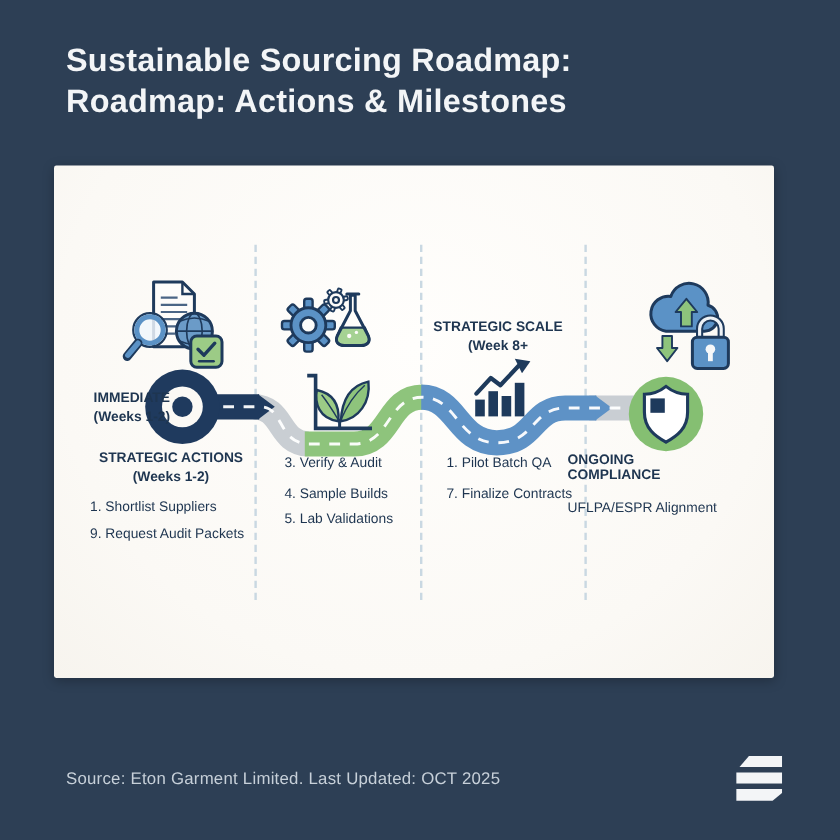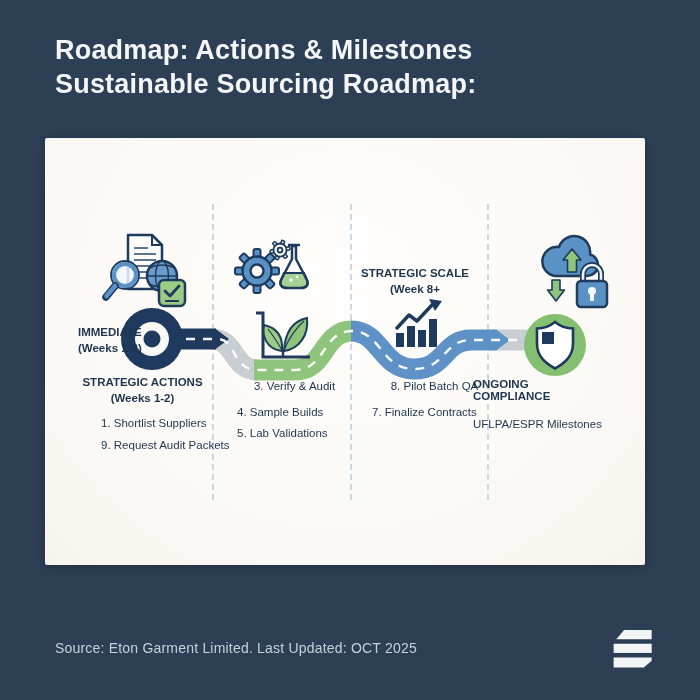--- a/index.html
+++ b/index.html
@@ -31,33 +31,33 @@
   }
   .strategic-label{
     left:310px;top:127px;width:120px;text-align:center;
     font-size:11.5px;font-weight:bold;line-height:1.4;
   }
   .col{position:absolute;z-index:4;color:#1e3550;font-size:11.5px;}
   .col .head{font-weight:bold;text-align:center;line-height:1.35;}
   .col .head-left{font-weight:bold;text-align:left;}
   .col ul{list-style:none;margin:9px 0 0 0;padding:0;line-height:1.45;}
   .col li{margin-bottom:5px;white-space:nowrap;}
-  .col li.gap{margin-bottom:9px;text-align:center;}
+  .col li.gap{margin-bottom:9px;}
   .footer-source{
     position:absolute;left:55px;top:640px;color:#c7d0d9;font-size:14px;
     letter-spacing:.2px;
   }
   .logo{position:absolute;left:611px;top:629px;width:42px;height:40px;}
 </style>
 </head>
 <body>
 
 <div class="title">
+  <div>Sustainable Sourcing Roadmap:</div>
   <div>Roadmap: Actions &amp; Milestones</div>
-  <div>Sustainable Sourcing Roadmap:</div>
 </div>
 
 <div class="card">
 
   <div class="divider" style="left:167px"></div>
   <div class="divider" style="left:305px"></div>
   <div class="divider" style="left:442px"></div>
 
   <svg class="road-svg" width="600" height="425" viewBox="0 0 600 425">
     <g fill="none" stroke-linecap="butt">
@@ -185,45 +185,45 @@
   <div class="phase-label strategic-label">
     <div>STRATEGIC SCALE</div>
     <div>(Week 8+</div>
   </div>
 
   <div class="col" style="left:20px;top:237px;width:155px">
     <div class="head">
       <div>STRATEGIC ACTIONS</div>
       <div>(Weeks 1-2)</div>
     </div>
-    <ul style="margin-left:36px">
+    <ul style="margin-left:10px">
       <li>1. Shortlist Suppliers</li>
       <li>9. Request Audit Packets</li>
     </ul>
   </div>
 
   <div class="col" style="left:192px;top:240px;width:115px">
     <ul style="margin-top:0">
       <li class="gap">3. Verify &amp; Audit</li>
       <li>4. Sample Builds</li>
       <li>5. Lab Validations</li>
     </ul>
   </div>
 
   <div class="col" style="left:327px;top:240px;width:125px">
     <ul style="margin-top:0">
-      <li class="gap">8. Pilot Batch QA</li>
+      <li class="gap">1. Pilot Batch QA</li>
       <li>7. Finalize Contracts</li>
     </ul>
   </div>
 
   <div class="col" style="left:428px;top:240px;width:135px">
     <div class="head-left">ONGOING COMPLIANCE</div>
     <ul style="margin-top:14px;margin-left:6px">
-      <li style="margin-left:-6px">UFLPA/ESPR Milestones</li>
+      <li style="margin-left:-6px">UFLPA/ESPR Alignment</li>
     </ul>
   </div>
 
 </div>
 
 <div class="footer-source">Source: Eton Garment Limited. Last Updated: OCT 2025</div>
 
 <svg class="logo" viewBox="0 0 32 29">
   <polygon points="10,0 31,0 31,7 4,7" fill="#f3f5f7"></polygon>
   <rect x="2" y="10.5" width="29" height="7" fill="#f3f5f7"></rect>

